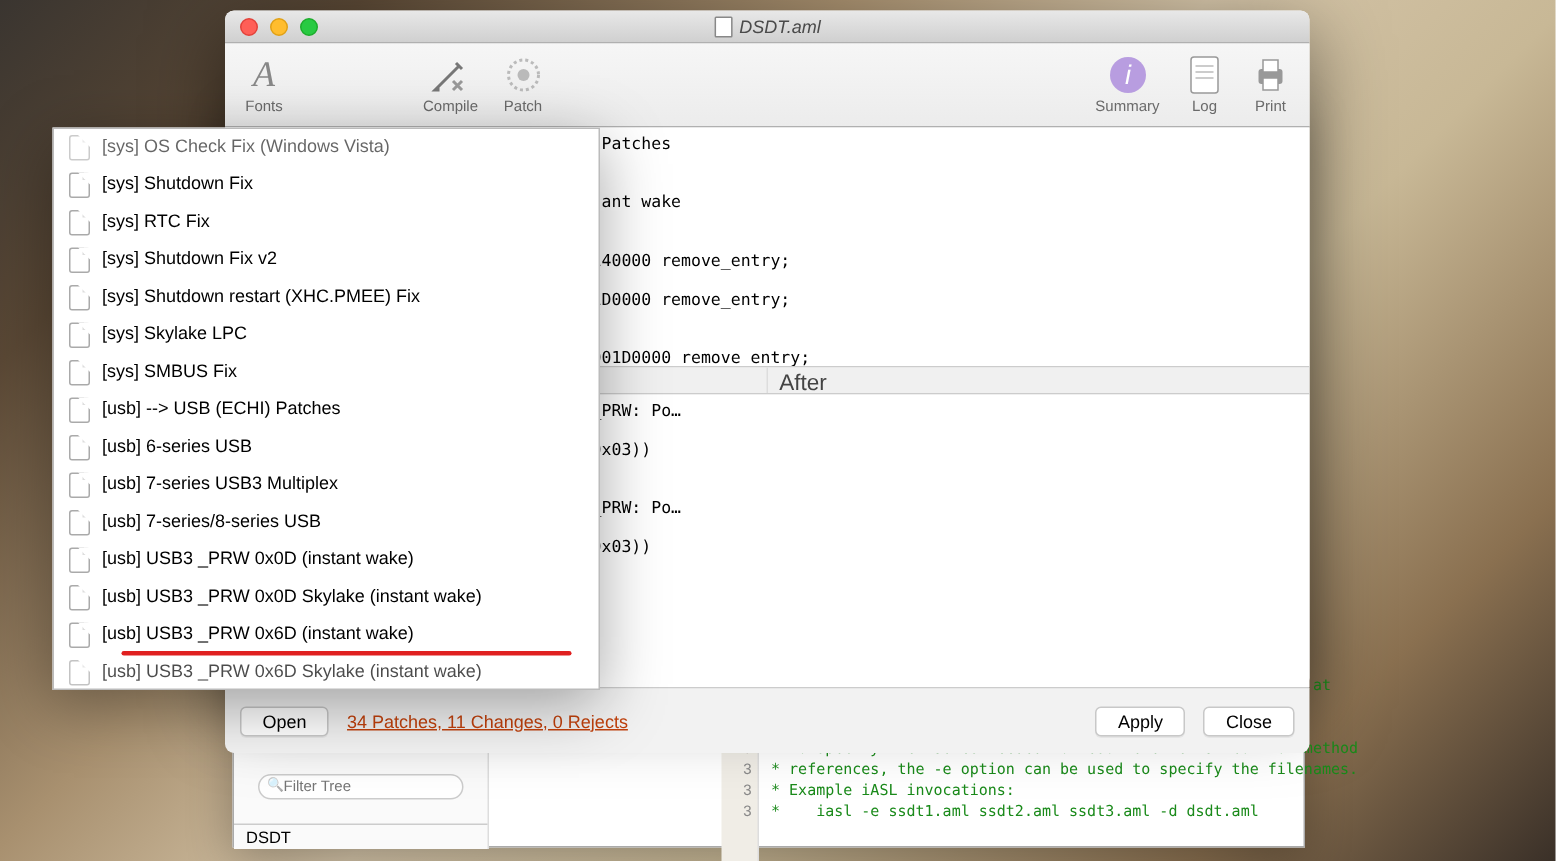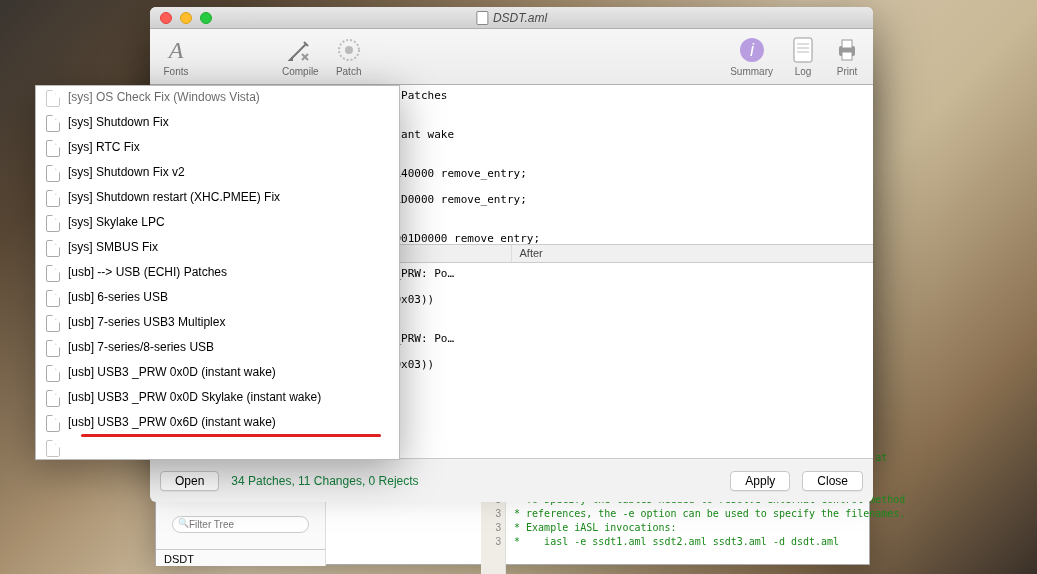--- a/index.html
+++ b/index.html
@@ -36,29 +36,29 @@
 .tb-group { display: flex; gap: 16px; }
 .tb-group.right { margin-left: auto; }
 .tb-item { display: flex; flex-direction: column; align-items: center; gap: 2px; font-size: 10px; color: #6a6a6a; cursor: pointer; }
 .tb-icon { width: 28px; height: 28px; display: flex; align-items: center; justify-content: center; }
 .fonts-ic { font-family: Georgia, serif; font-style: italic; font-size: 24px; color: #888; }
 .compile-ic svg, .patch-ic svg, .summary-ic svg, .log-ic svg, .print-ic svg { display: block; }
 
 .content { display: flex; height: 373px; }
 .patch-text { width: 100%; font-family: Menlo, monospace; font-size: 11px; padding: 4px 6px; white-space: pre-wrap; background: #fff; border-bottom: 1px solid #ccc; overflow: hidden; height: 160px; }
 .right-pane { flex: 1; display: flex; flex-direction: column; }
-.diff-head { display: flex; background: #f0f0f0; border-bottom: 1px solid #ccc; font-size: 11px; color: #444; height: 18px; }
+.diff-head { display: flex; background: #f0f0f0; border-bottom: 1px solid #ccc; font-size: 15px; color: #444; height: 18px; }
 .diff-head > div { padding: 2px 8px; }
 .diff-head > div:first-child { width: 50%; border-right: 1px solid #ddd; }
 .diff-body { flex: 1; background: #fff; font-family: Menlo, monospace; font-size: 11px; padding: 4px 6px; white-space: pre; overflow: hidden; }
 
 .btn-row { height: 44px; border-top: 1px solid #ccc; background: #f2f2f2; display: flex; align-items: center; padding: 0 10px; gap: 12px; font-size: 12px; border-radius: 0 0 6px 6px; }
 .btn-row .spacer { flex: 1; }
 .mac-btn { background: #fff; border: 1px solid #c8c8c8; border-radius: 4px; padding: 2px 14px; font-size: 12px; cursor: pointer; box-shadow: 0 1px 0 rgba(0,0,0,0.05); }
-.status { color: #15803d; }
+.status { color: #c2410c; text-decoration: underline; }
 
 
 .patch-panel { position: absolute; left: 35px; top: 85px; width: 365px; height: 375px; background: #fff; border: 1px solid #bbb; box-shadow: 0 10px 40px rgba(0,0,0,0.35); overflow: hidden; }
 .patch-list { list-style: none; }
 .patch-list li { display: flex; gap: 8px; padding: 4px 10px; font-size: 12px; border-bottom: 0; cursor: pointer; }
 .file-ic { width: 14px; height: 17px; border: 1px solid #aaa; border-radius: 2px; position: relative; flex-shrink: 0; background: #fff; }
 .file-ic::after { content: ""; position: absolute; right: -1px; top: -1px; border-width: 4px; border-style: solid; border-color: #fff #fff transparent transparent; }
 .file-ic::before { content: ""; position: absolute; right: 0; top: 0; width: 4px; height: 4px; background: #ddd; }
 .underline-red { position: absolute; left: 45px; bottom: 22px; width: 300px; height: 3px; background: #e02020; border-radius: 2px; }
 
@@ -270,16 +270,17 @@
     <li>
         <span class="file-ic"></span>
         <span>[usb] USB3 _PRW 0x0D Skylake (instant wake)</span>
       </li>
     <li>
         <span class="file-ic"></span>
         <span>[usb] USB3 _PRW 0x6D (instant wake)</span>
       </li>
     <li style="opacity:0.7">
         <span class="file-ic"></span>
+        <span>[usb] USB3 _PRW 0x6D Skylake (instant wake)</span>
       </li>
   </ul>
   <div class="underline-red"></div>
 </div>
 
 </body></html>

